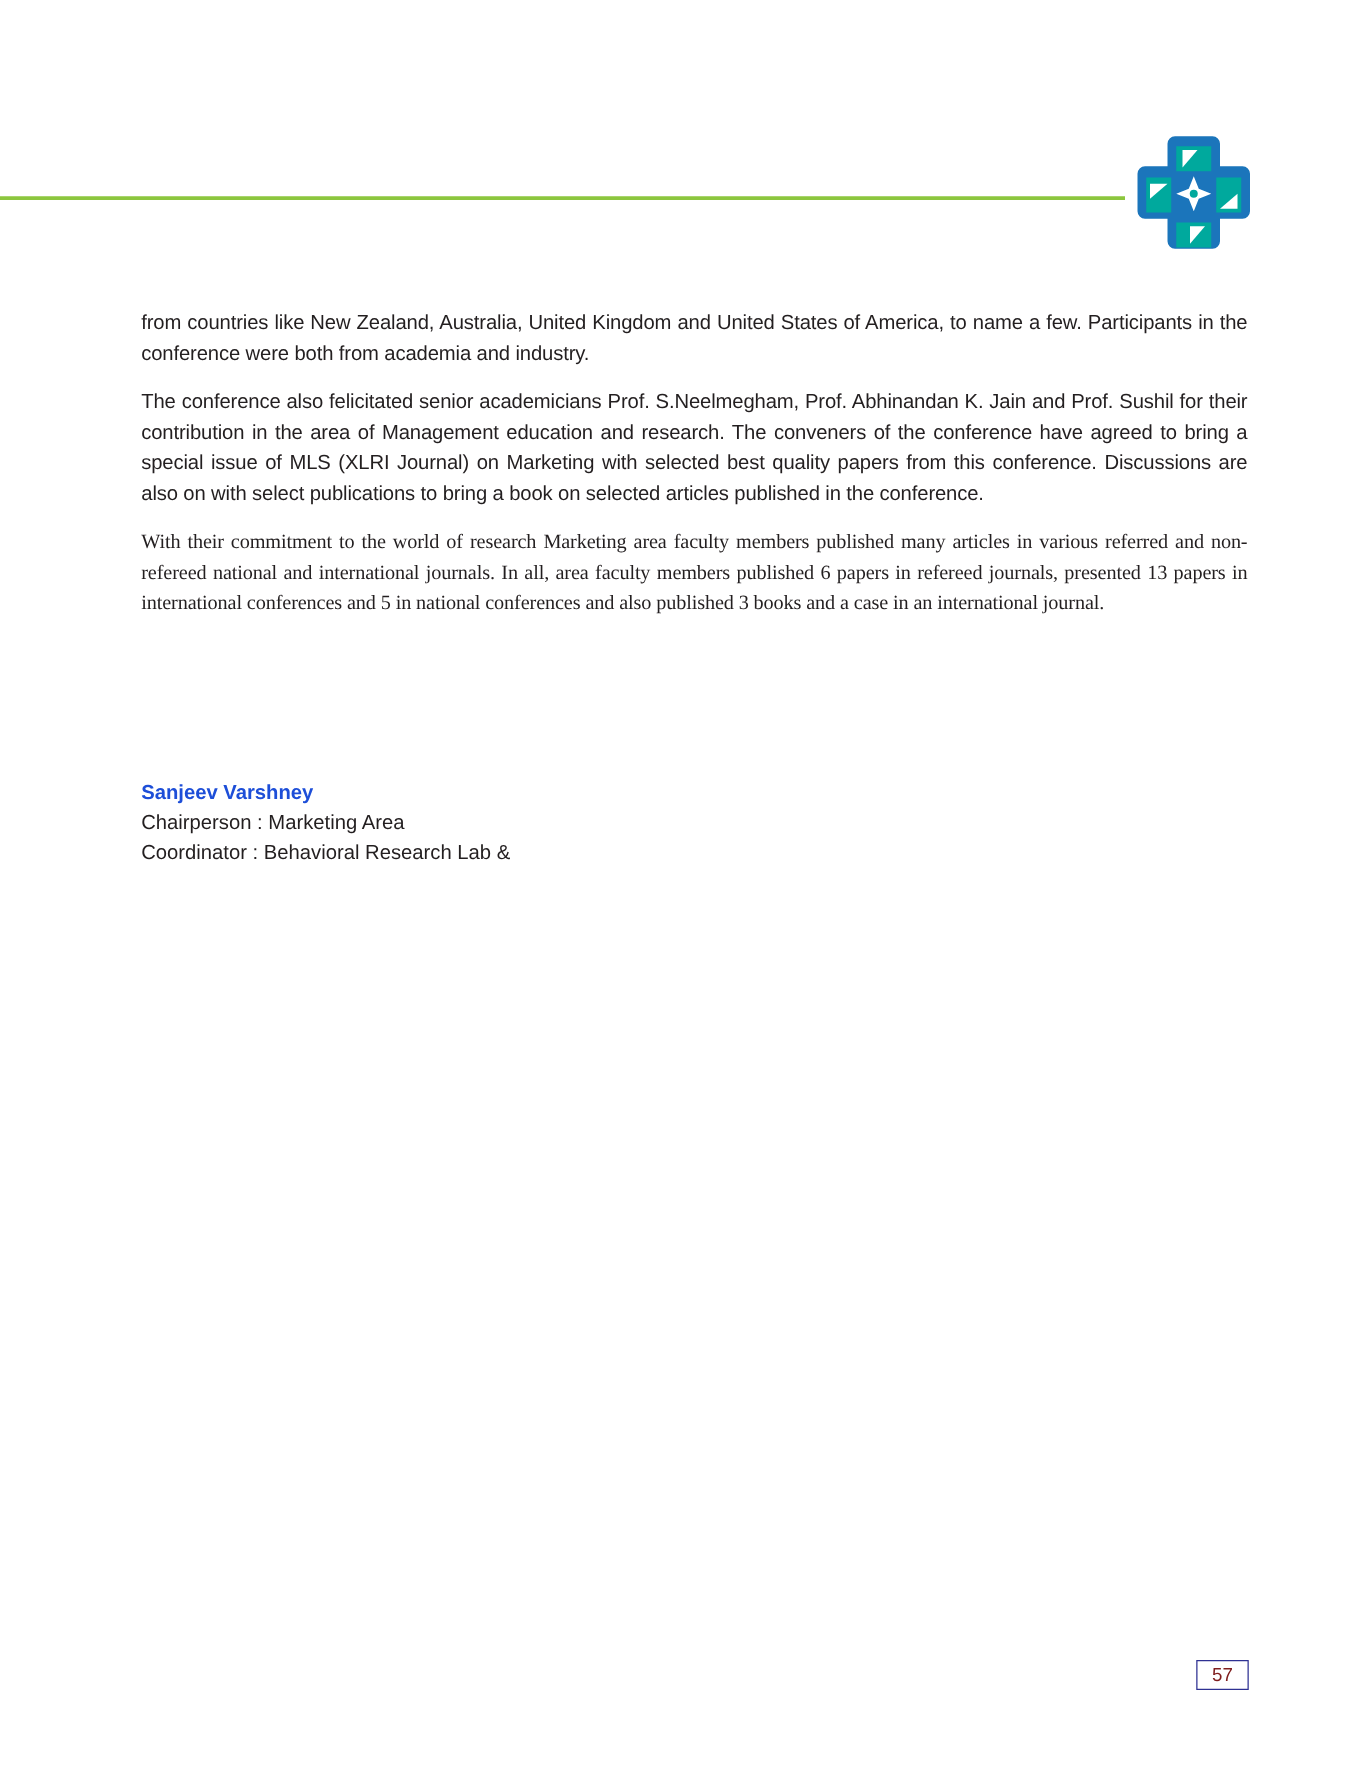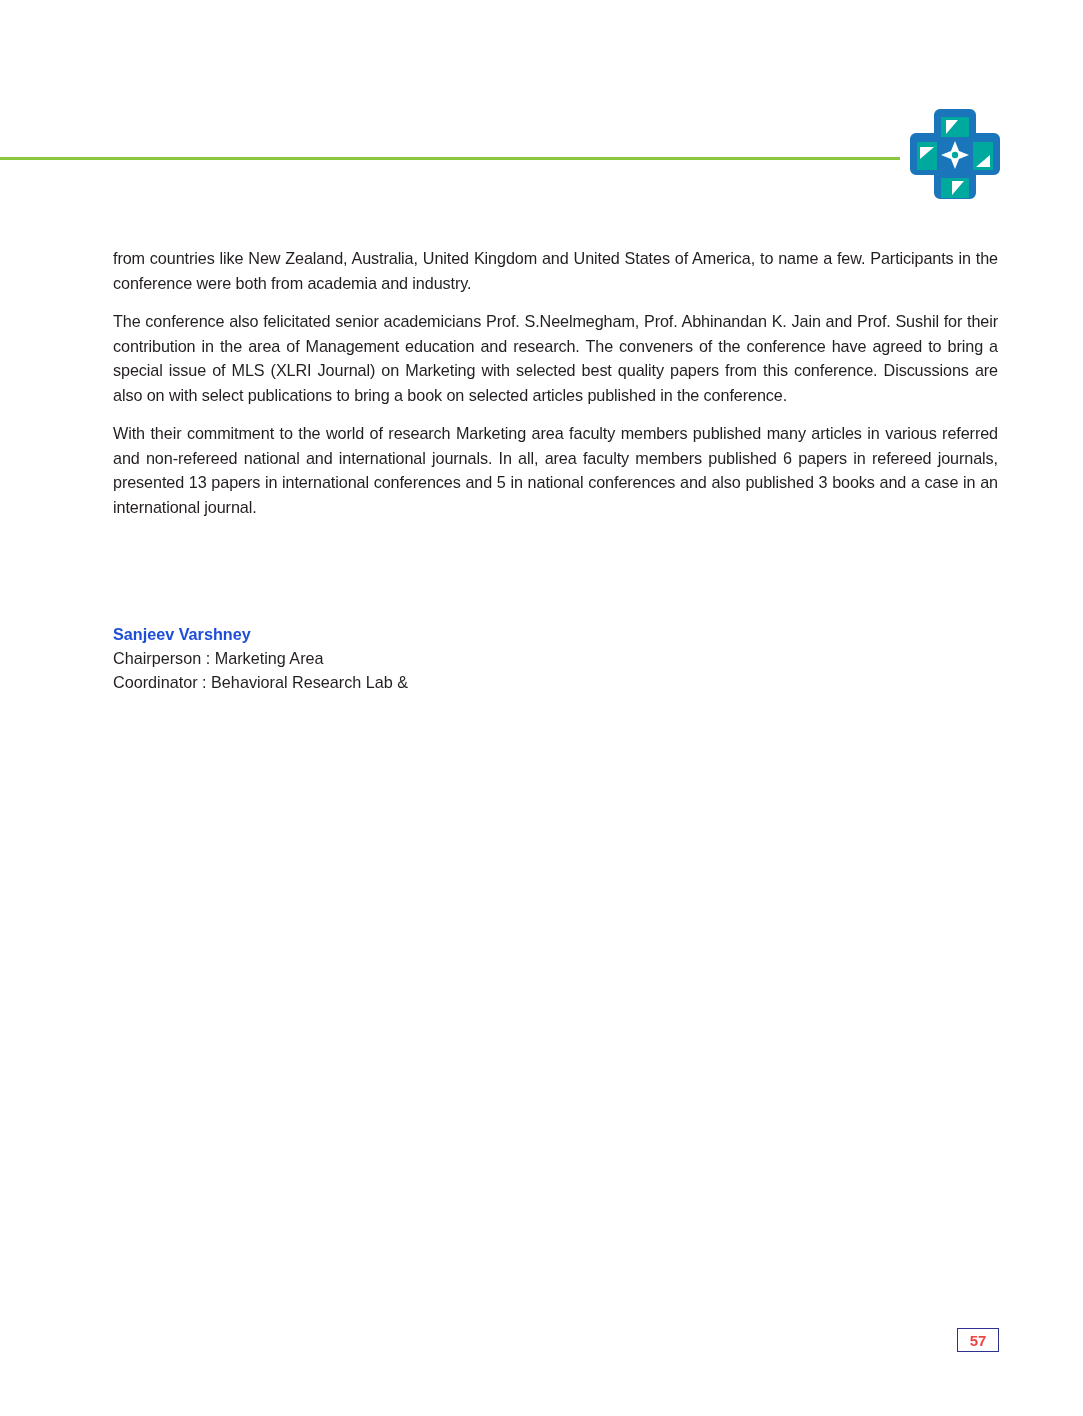--- a/index.html
+++ b/index.html
@@ -49,21 +49,21 @@
     width: 885px;
   }
   p.body-par {
     margin: 0 0 14px 0;
     font-size: 16.2px;
     line-height: 24.5px;
     text-align: justify;
     letter-spacing: -0.1px;
     color: #231f20;
   }
-  p.body-par:last-child { margin-bottom: 4px; }
+  p.body-par:last-child { margin-bottom: 4px; font-family: Liberation Serif, serif; }
 
   
   .signature {
     position: absolute;
     top: 622px;
     left: 113px;
     width: 600px;
   }
   .sig-name {
     font-size: 16.2px;
@@ -85,23 +85,22 @@
     width: 42px;
     height: 24px;
     border: 1px solid #2e3192;
     display: flex;
     align-items: center;
     justify-content: center;
     box-sizing: border-box;
   }
   .page-number-box span {
     font-size: 15px;
-    color: #ef4444;
+    color: #7f1d1d;
     line-height: 1;
-    font-weight: bold;
   }
 </style>
 </head>
 <body>
 
 <div class="header">
   <div class="header-rule"></div>
   <div class="logo">
     <svg width="100" height="105" viewBox="0 0 100 105" xmlns="http://www.w3.org/2000/svg">
 

